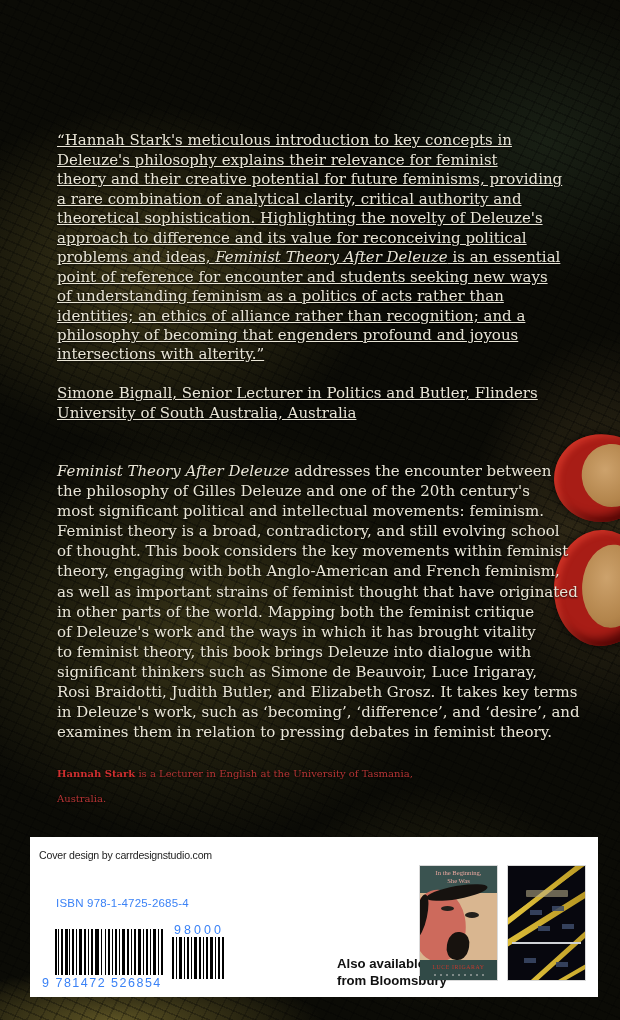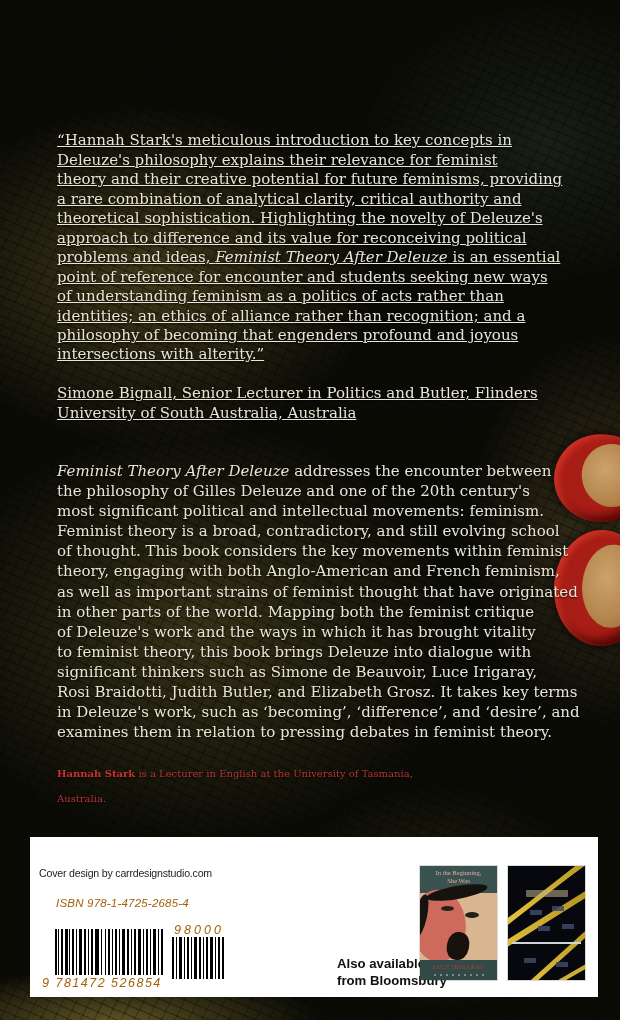--- a/index.html
+++ b/index.html
@@ -42,23 +42,23 @@
 
   
   .panel{ position:absolute; left:30px; top:837px; width:568px; height:160px;
           background:#fff; z-index:3; font-family:"Liberation Sans", sans-serif; }
   .redbar{ position:absolute; left:0; top:0; width:100%; height:24px; background:#e02339;
            color:#fff; font-weight:bold; display:flex; justify-content:space-between;
            align-items:center; padding:0 10px 0 9px; box-sizing:border-box; }
   .redbar .cat{ font-size:13.5px; letter-spacing:.5px; display:inline-block;
                 transform:scaleX(.92); transform-origin:left center; }
   .redbar .site{ font-size:15px; letter-spacing:-0.3px; }
-  .credits{ position:absolute; left:9px; top:30px; color:#1d1d1d;
+  .credits{ position:absolute; left:9px; top:12px; color:#1d1d1d;
             font-size:10.6px; line-height:13.8px; letter-spacing:-0.2px; }
-  .barcode{ position:absolute; left:12px; top:60px; width:200px; height:96px; color:#a16207;font-style:italic; }
+  .barcode{ position:absolute; left:12px; top:60px; width:200px; height:96px; color:#3b82f6; }
   .isbn{ margin-left:14px; font-size:11.5px; letter-spacing:.2px; }
   .bars-row{ position:relative; height:72px; margin-top:20px; }
   .bars-main{ position:absolute; left:13px; top:0; }
   .addon{ position:absolute; left:128px; top:-6px; width:58px; text-align:center; }
   .addon-num{ font-size:12.5px; letter-spacing:3px; }
   .digits{ position:absolute; left:0; top:46px; background:#fff; padding:1px 3px 0 0;
            font-size:12.5px; letter-spacing:1.5px; white-space:pre; }
   .also{ position:absolute; left:307px; top:119px; color:#111; font-weight:bold;
          font-size:13.2px; line-height:16.5px; white-space:pre-line; }
 

